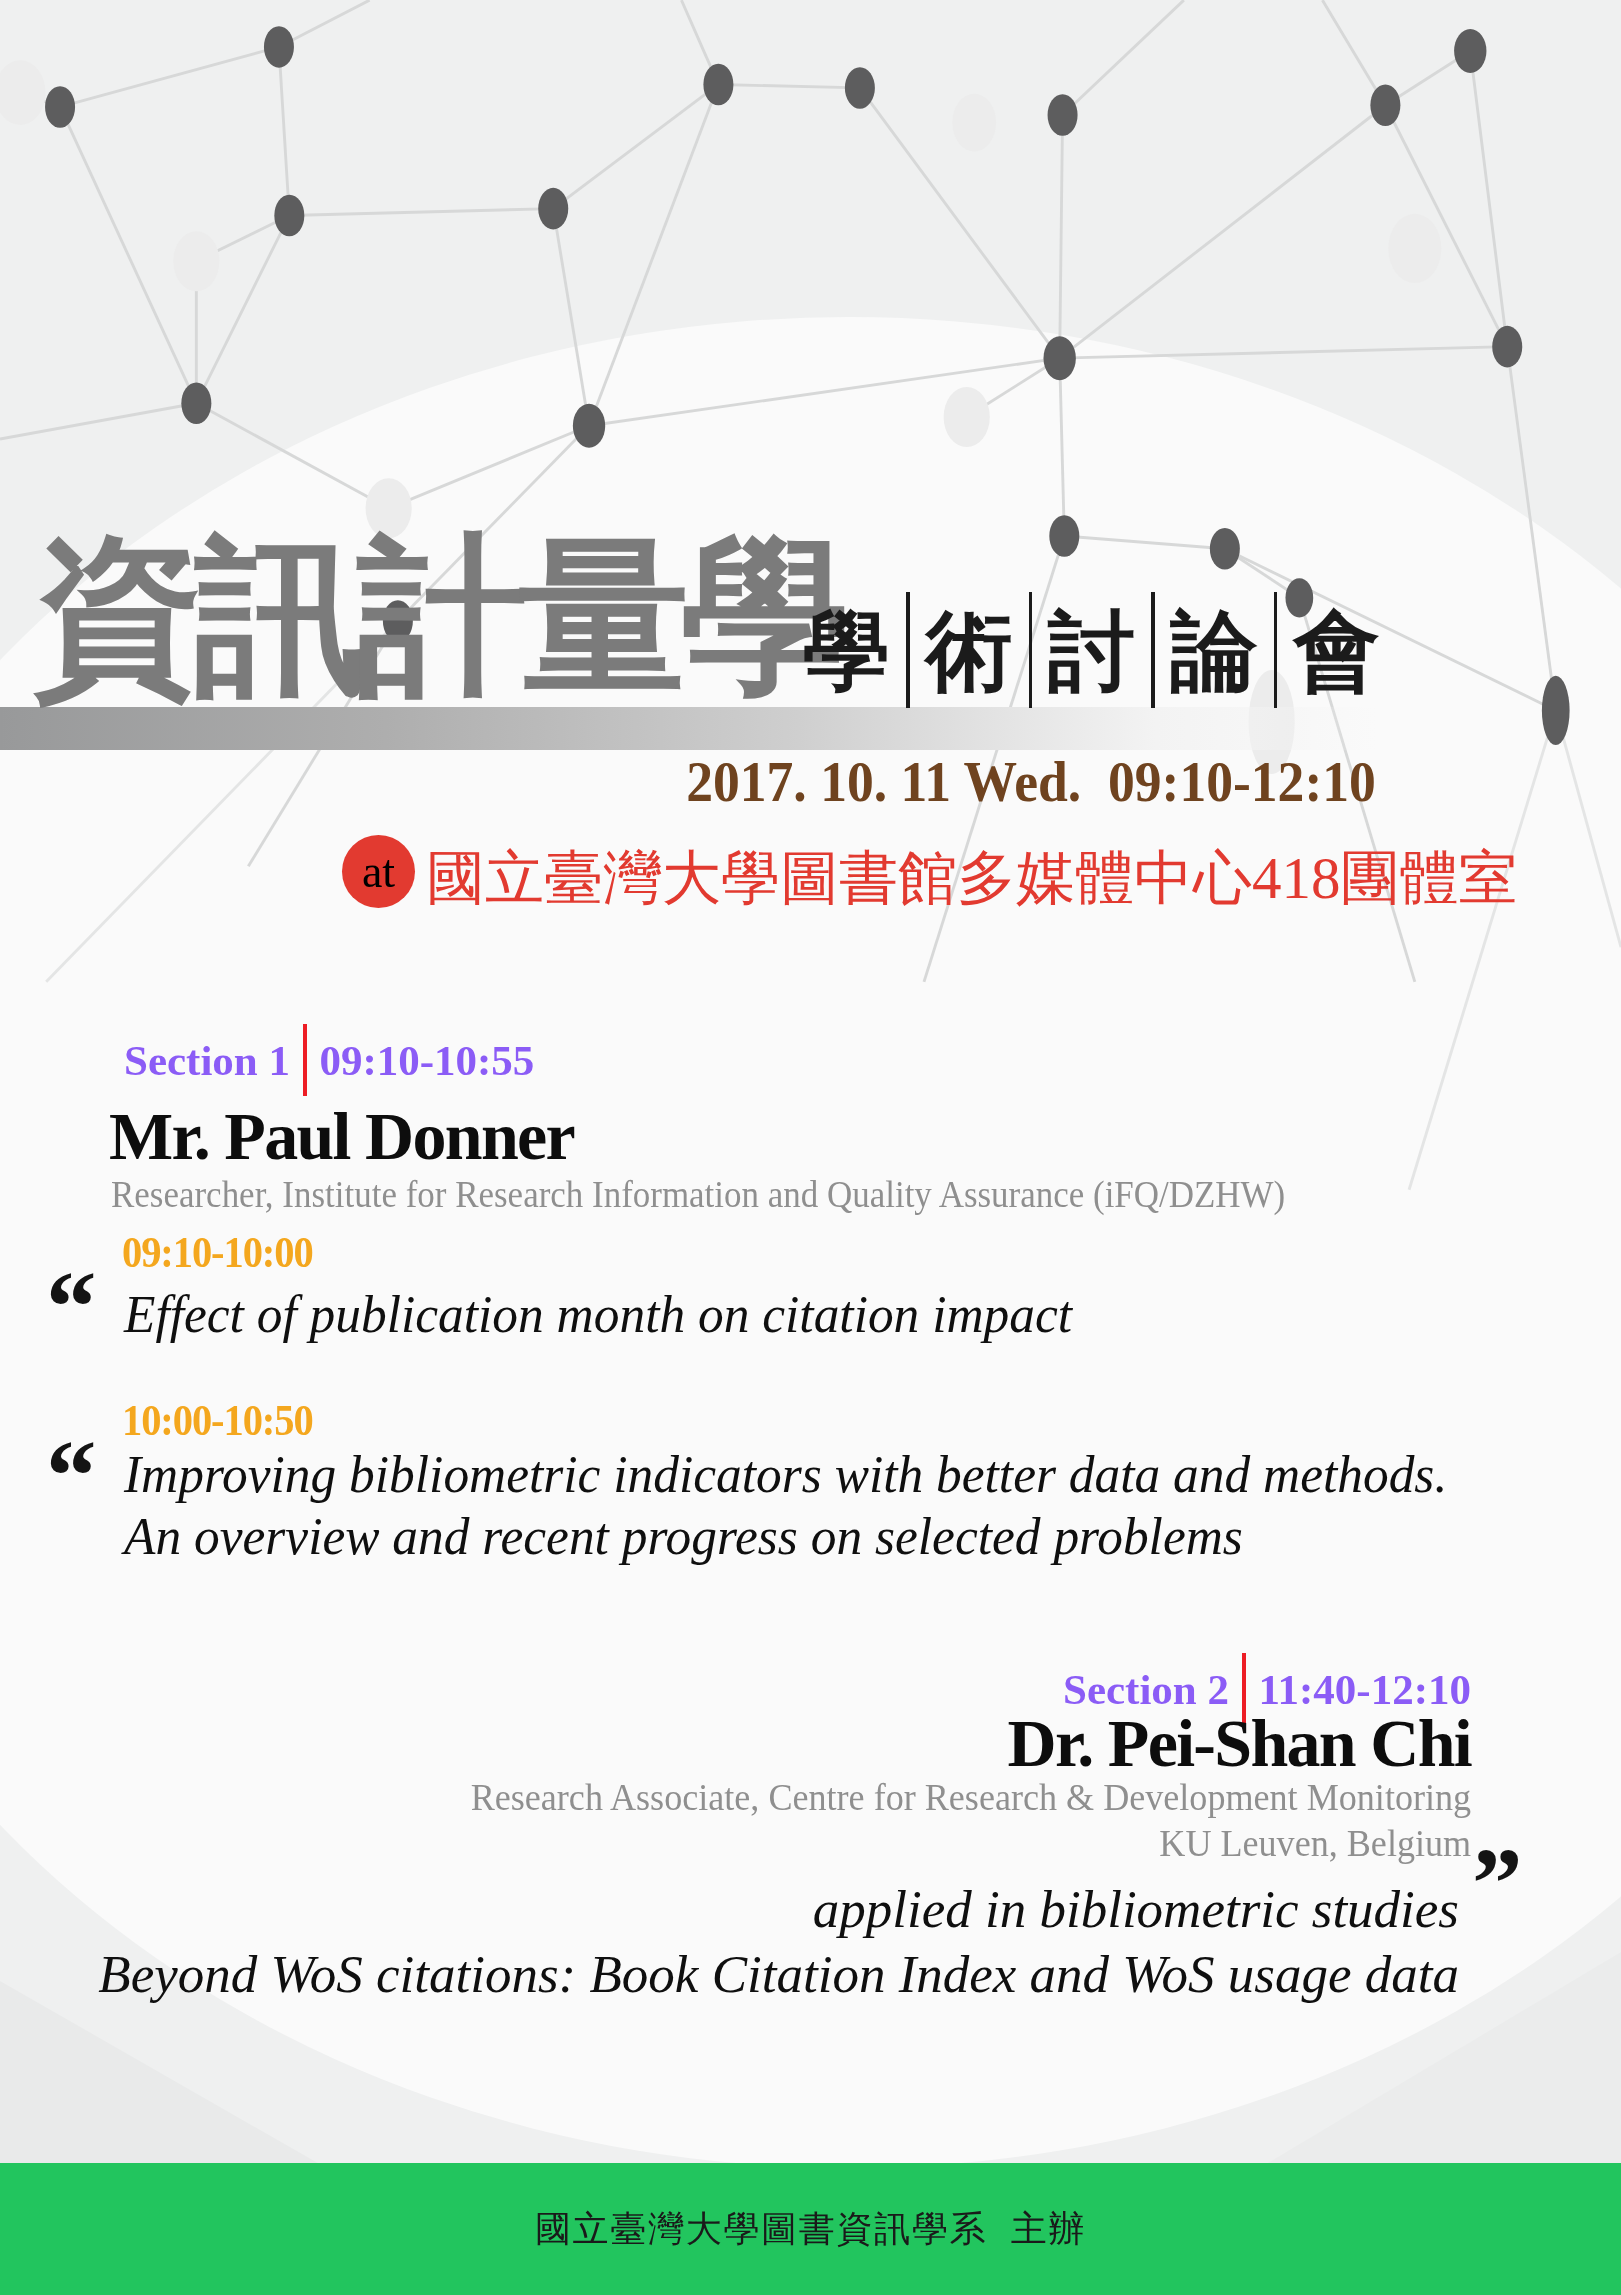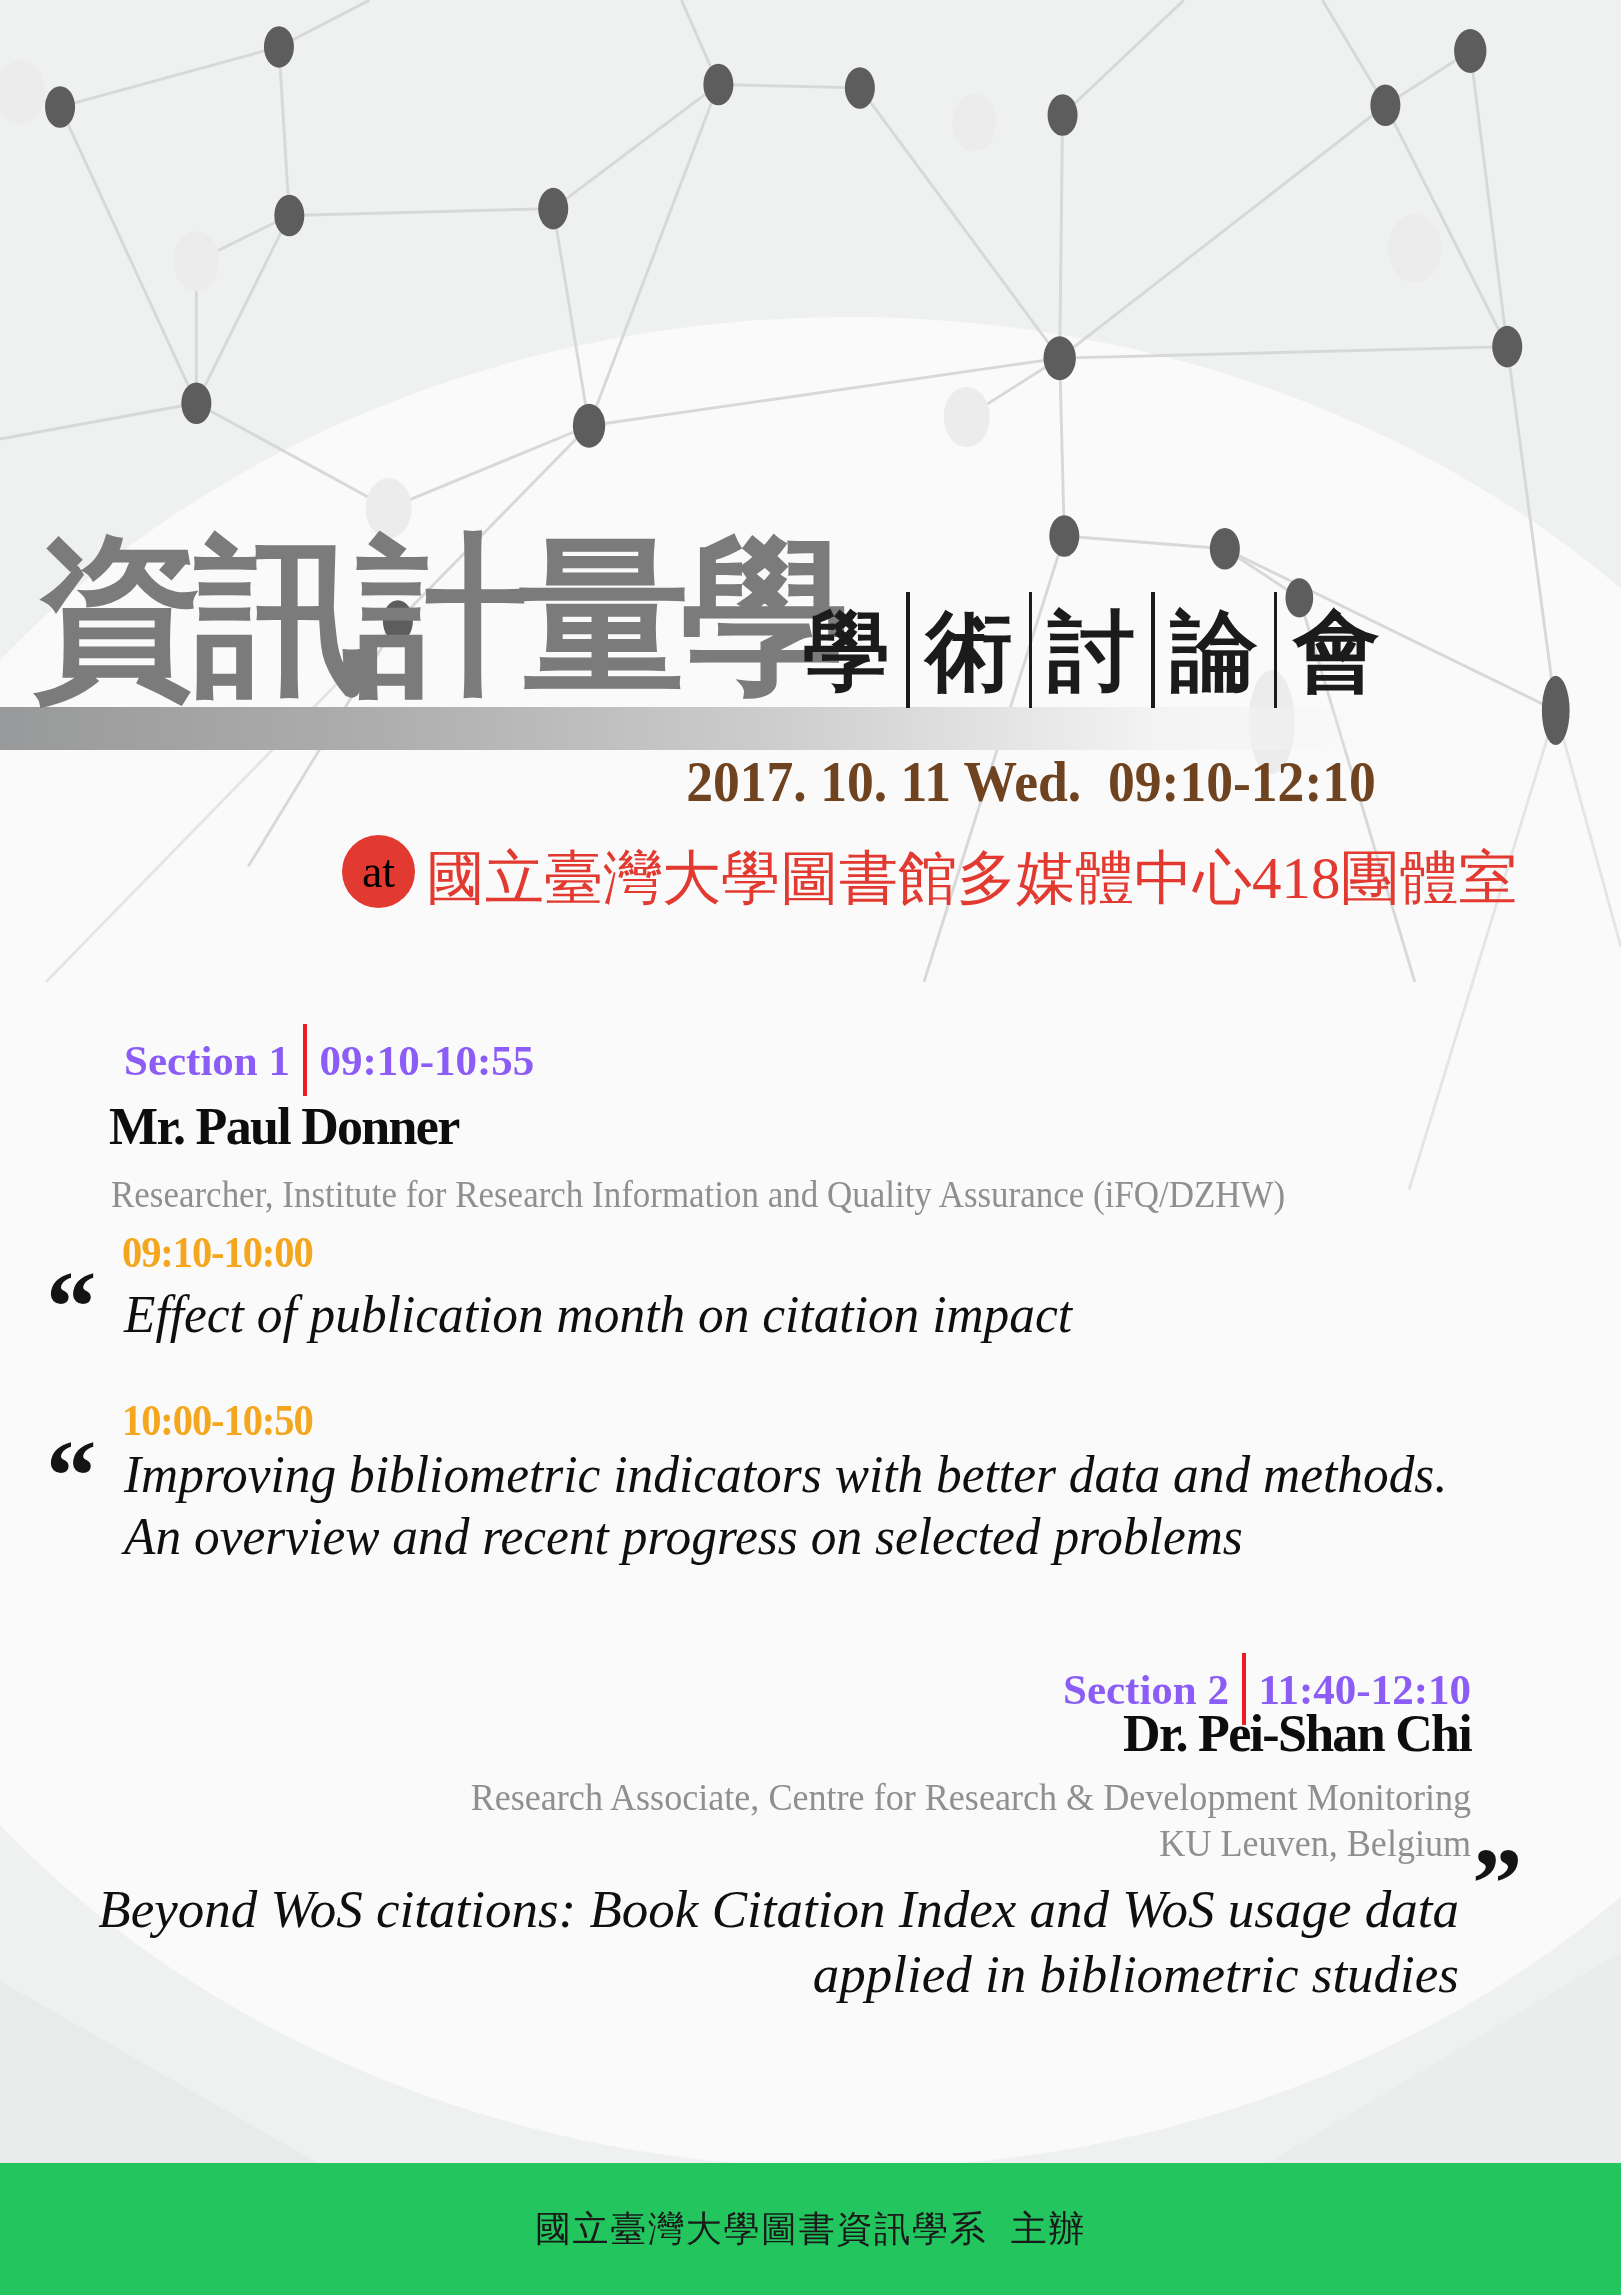--- a/index.html
+++ b/index.html
@@ -41,21 +41,21 @@
          color:#e23a30;white-space:nowrap;}
 
   
   .sec-row{position:absolute;display:flex;align-items:center;}
   .sec-row .sec-label,.sec-row .sec-time{font-size:43px;font-weight:700;color:#8b5cf6;
          white-space:nowrap;}
   .sec-row .bar{width:4px;height:72px;background:#ed1c24;margin:0 12.7px;}
   .sec1{left:124px;top:1024px;}
   .sec2{right:150px;top:1653px;}
 
-  .speaker{position:absolute;font-size:52px;font-weight:700;color:#0d0d0d;
+  .speaker{position:absolute;font-size:68px;font-weight:700;color:#0d0d0d;
            letter-spacing:-1.7px;white-space:nowrap;}
   .speaker.s1{left:109px;top:1097px;}
   .speaker.s2{right:150px;top:1704px;text-align:right;}
 
   .affil{font-size:38px;color:#8f8f8f;white-space:nowrap;line-height:46px;}
   .affil.a1{position:absolute;left:111px;top:1171px;transform:scaleX(.92);
             transform-origin:left center;}
   .affil.a2{position:absolute;right:150px;top:1774px;text-align:right;
             transform:scaleX(.95);transform-origin:right center;}
 
@@ -219,22 +219,22 @@
     <span class="sec-time">11:40-12:10</span>
   </div>
   <div class="speaker s2">Dr. Pei-Shan Chi</div>
   <div class="affil a2">
     <div>Research Associate, Centre for Research &amp; Development Monitoring</div>
     <div>KU Leuven, Belgium</div>
   </div>
 
   <div class="quote q3">”</div>
   <div class="talk k3">
+    <div>applied in bibliometric studies</div>
     <div>Beyond WoS citations: Book Citation Index and WoS usage data</div>
-    <div>applied in bibliometric studies</div>
   </div>
 
   <div class="footer-band">
     <span>國立臺灣大學圖書資訊學系  主辦</span>
   </div>
 
 </div>
 
 
 </body></html>

